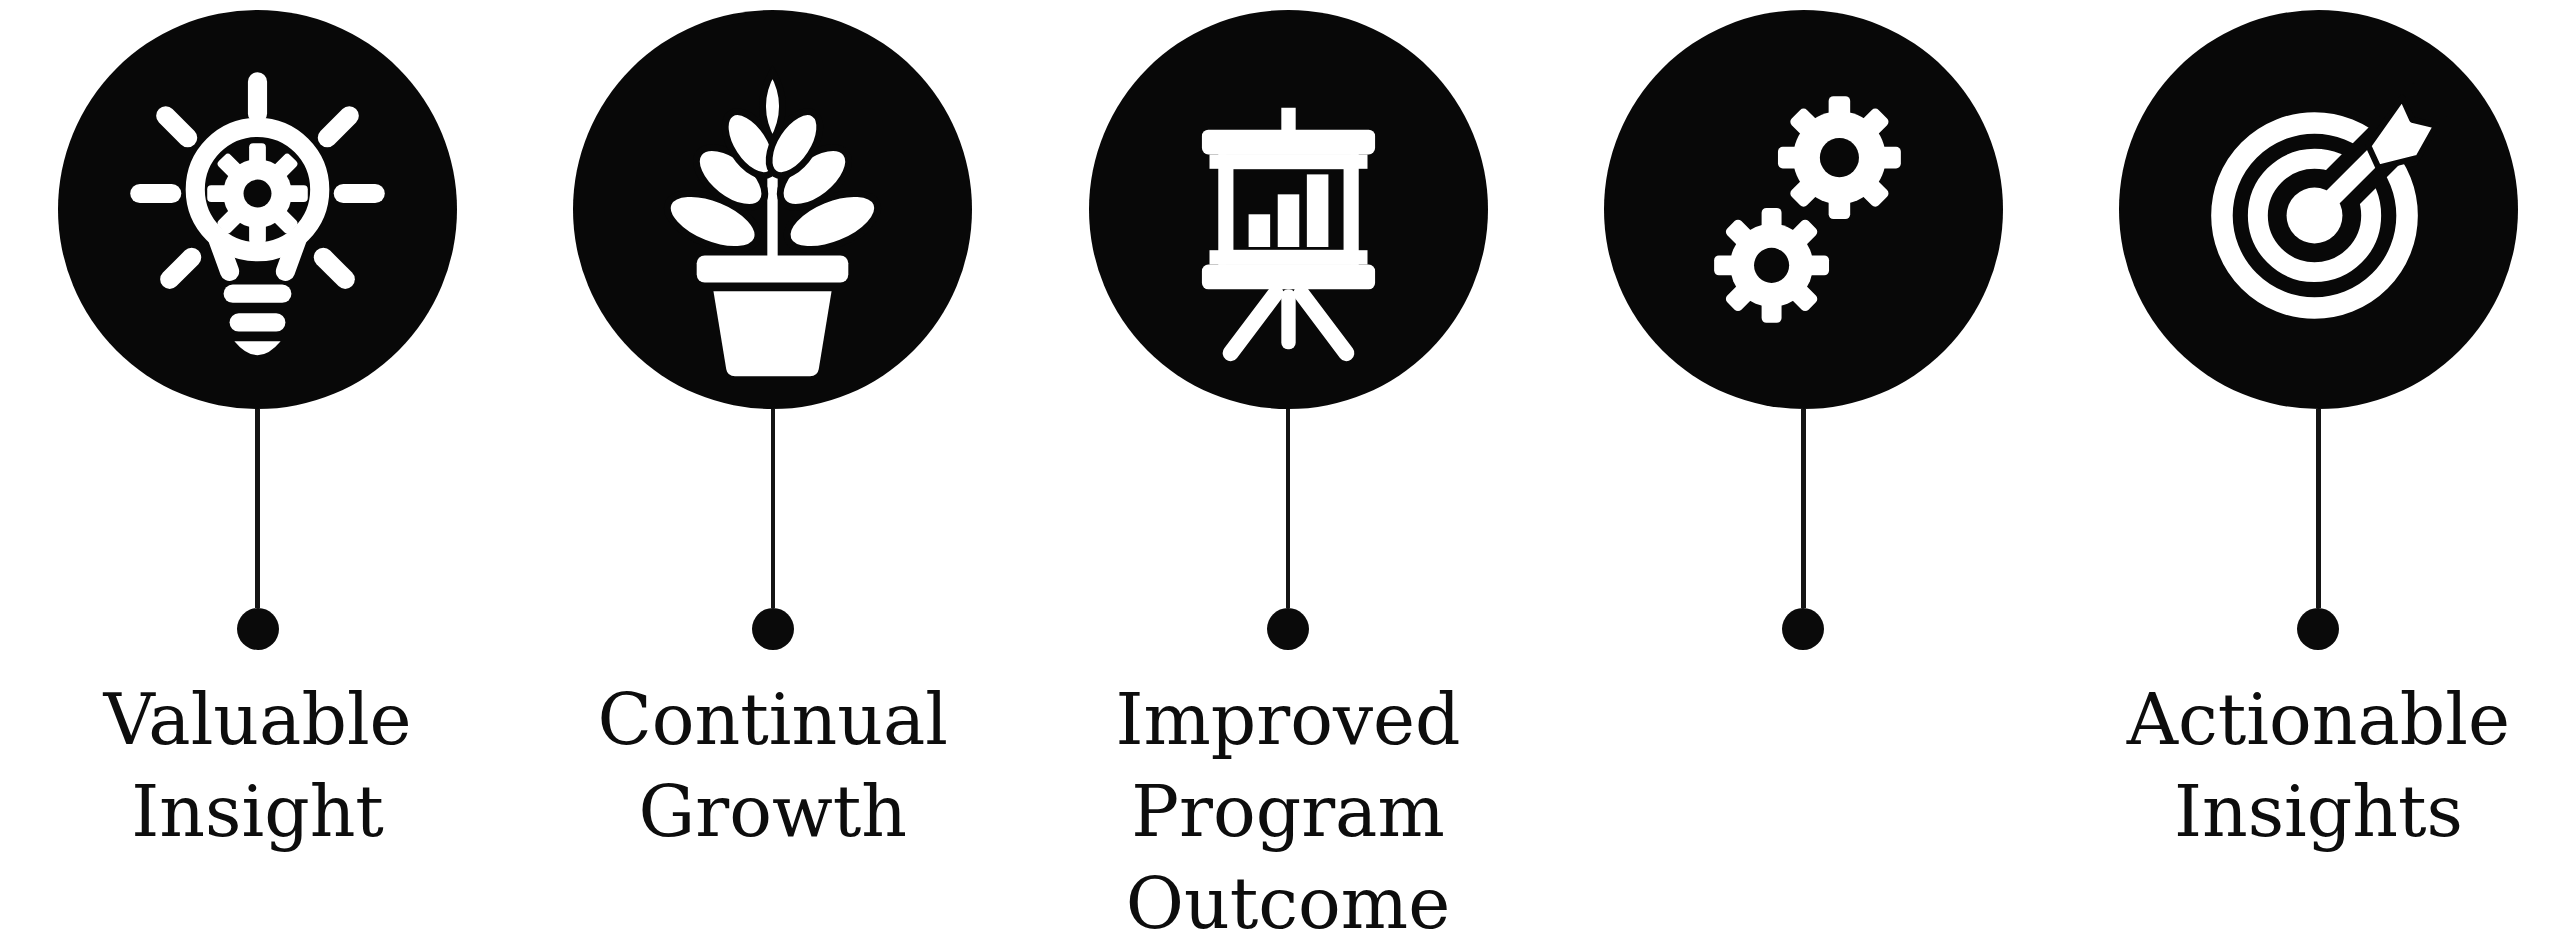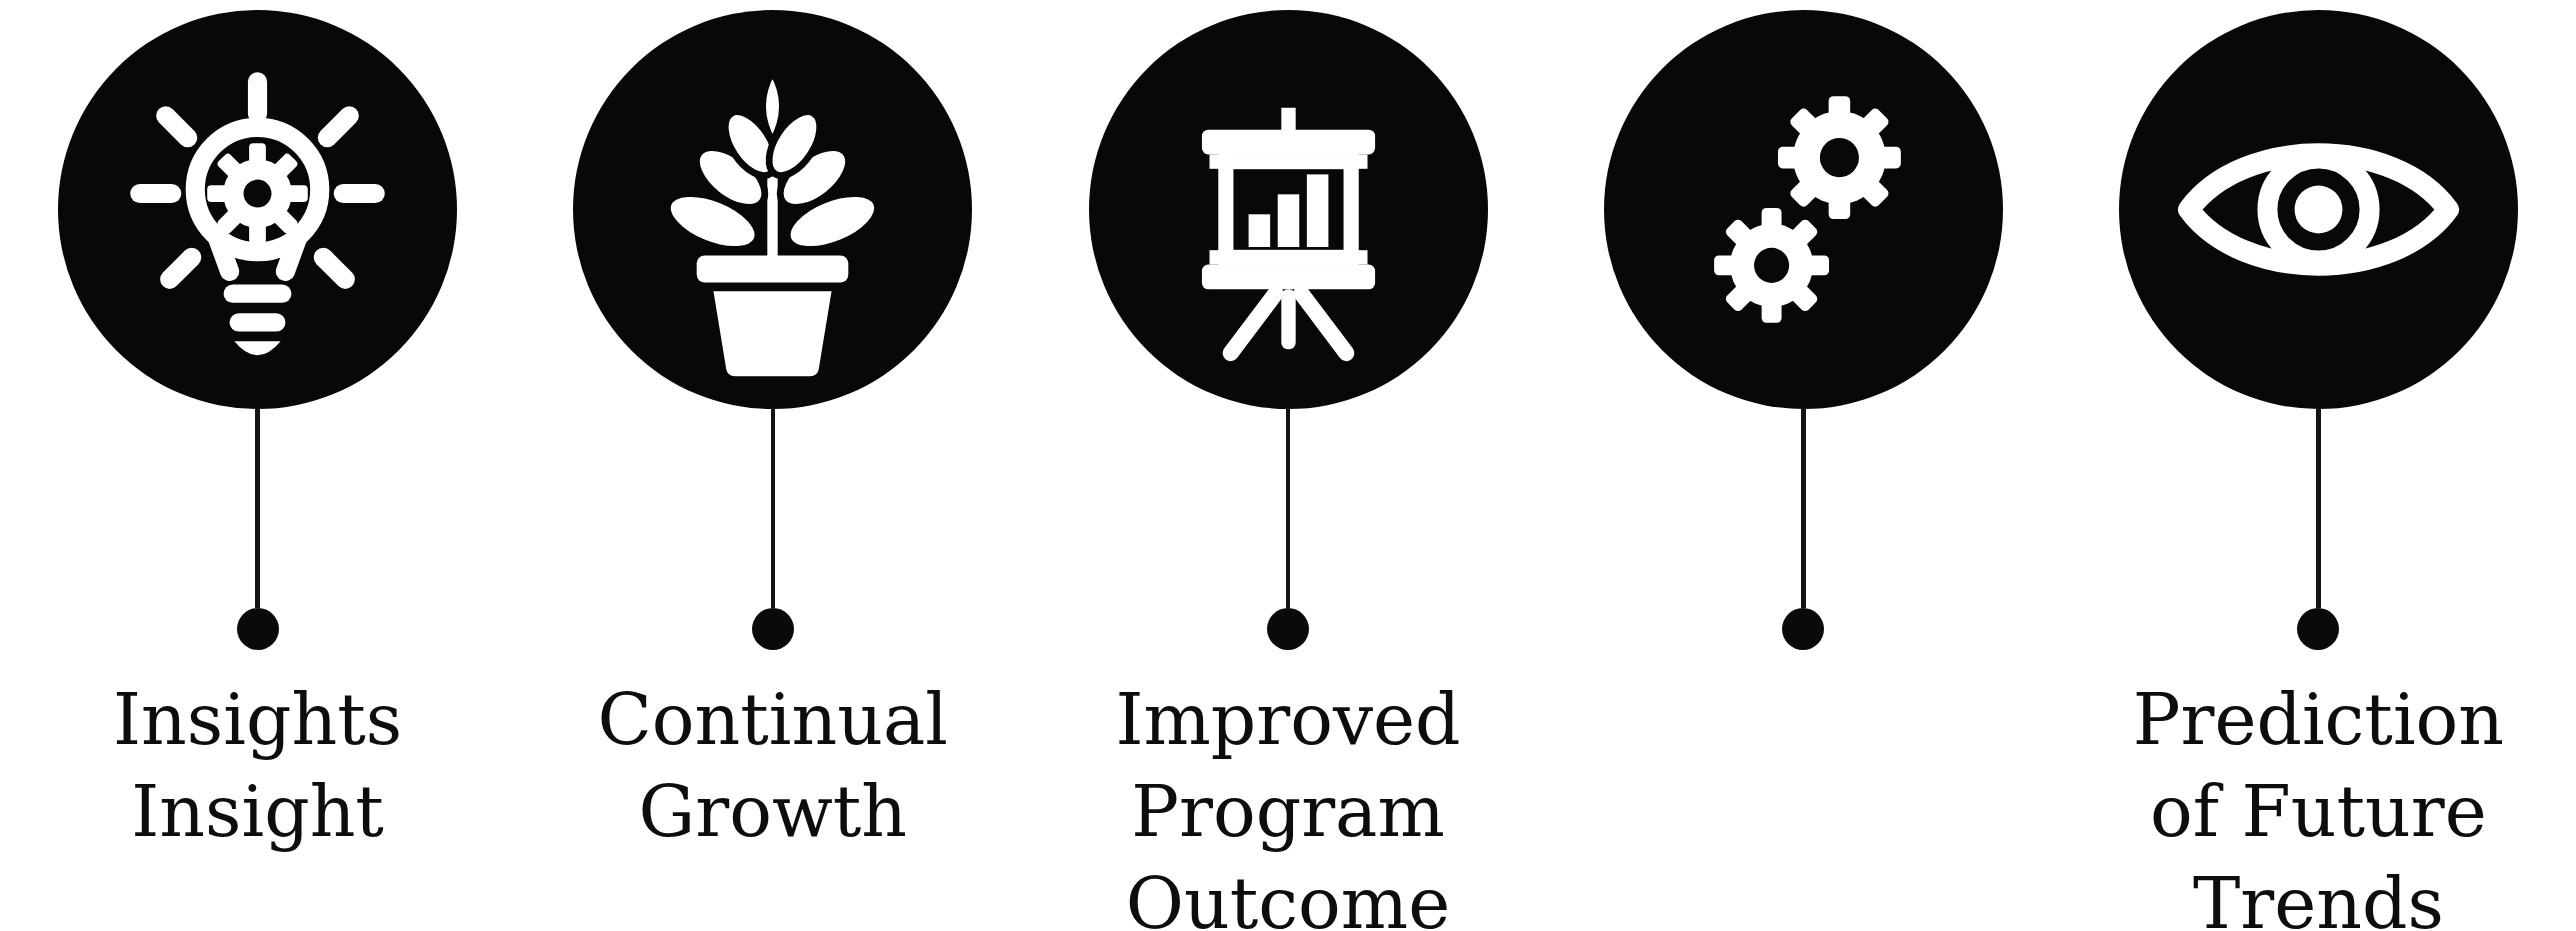--- a/index.html
+++ b/index.html
@@ -62,21 +62,21 @@
             <rect x="-2.1" y="-12.6" width="4.2" height="5.2" rx="1" transform="rotate(270)"></rect>
             <rect x="-2.1" y="-12.6" width="4.2" height="5.2" rx="1" transform="rotate(315)"></rect>
             <circle r="8.6"></circle>
           </g>
         </g>
         <circle cx="50" cy="46" r="3.5" fill="#080808"></circle>
       </svg>
     </div>
     <div class="stem"></div>
     <div class="dot"></div>
-    <div class="label">Insights
+    <div class="label">Valuable
 Insight</div>
   </div>
 
   <div class="column">
     <div class="circle">
       <svg viewBox="0 0 100 100">
         <line x1="50" y1="28" x2="50" y2="62" stroke="#ffffff" stroke-width="2.6"></line>
         <g fill="#ffffff" stroke="#080808" stroke-width="1.7">
           <ellipse cx="35" cy="53" rx="5.8" ry="12" transform="rotate(-68 35 53)"></ellipse>
           <ellipse cx="65" cy="53" rx="5.8" ry="12" transform="rotate(68 65 53)"></ellipse>
@@ -156,30 +156,34 @@
           </g>
         </g>
         <circle cx="59" cy="37" r="4.9" fill="#080808"></circle>
         <circle cx="42" cy="64" r="4.4" fill="#080808"></circle>
       </svg>
     </div>
     <div class="stem"></div>
     <div class="dot"></div>
   </div>
 
+
   <div class="column">
     <div class="circle">
       <svg viewBox="0 0 100 100">
-        <path d="M17.5,50 C31,31.5 69,31.5 82.5,50 C69,68.5 31,68.5 17.5,50 Z" fill="none" stroke="#ffffff" stroke-width="5.4" stroke-linejoin="round"></path>
-        <circle cx="50" cy="50" r="12.8" fill="none" stroke="#ffffff" stroke-width="5"></circle>
-        <circle cx="50" cy="50" r="6" fill="#ffffff"></circle>
+        <g fill="none" stroke="#ffffff">
+          <circle cx="49" cy="51.5" r="23.2" stroke-width="5.4"></circle>
+          <circle cx="49" cy="51.5" r="14.2" stroke-width="5"></circle>
+        </g>
+        <line x1="49" y1="51.5" x2="78" y2="22.5" stroke="#080808" stroke-width="12"></line>
+        <circle cx="49" cy="51.5" r="7" fill="#ffffff"></circle>
+        <line x1="50" y1="50.5" x2="66.5" y2="34" stroke="#ffffff" stroke-width="4.6" stroke-linecap="round"></line>
+        <path d="M62.5,34 L71,22 L73.5,27.5 L79.5,29 L75,37 L65,39.5 Z" fill="#ffffff" stroke="#080808" stroke-width="1.5" stroke-linejoin="round"></path>
       </svg>
     </div>
     <div class="stem"></div>
     <div class="dot"></div>
-    <div class="label">Prediction
-of Future
-Trends</div>
+    <div class="label">Actionable
+Insights</div>
   </div>
-
 
 </div>
 
 
 </body></html>

